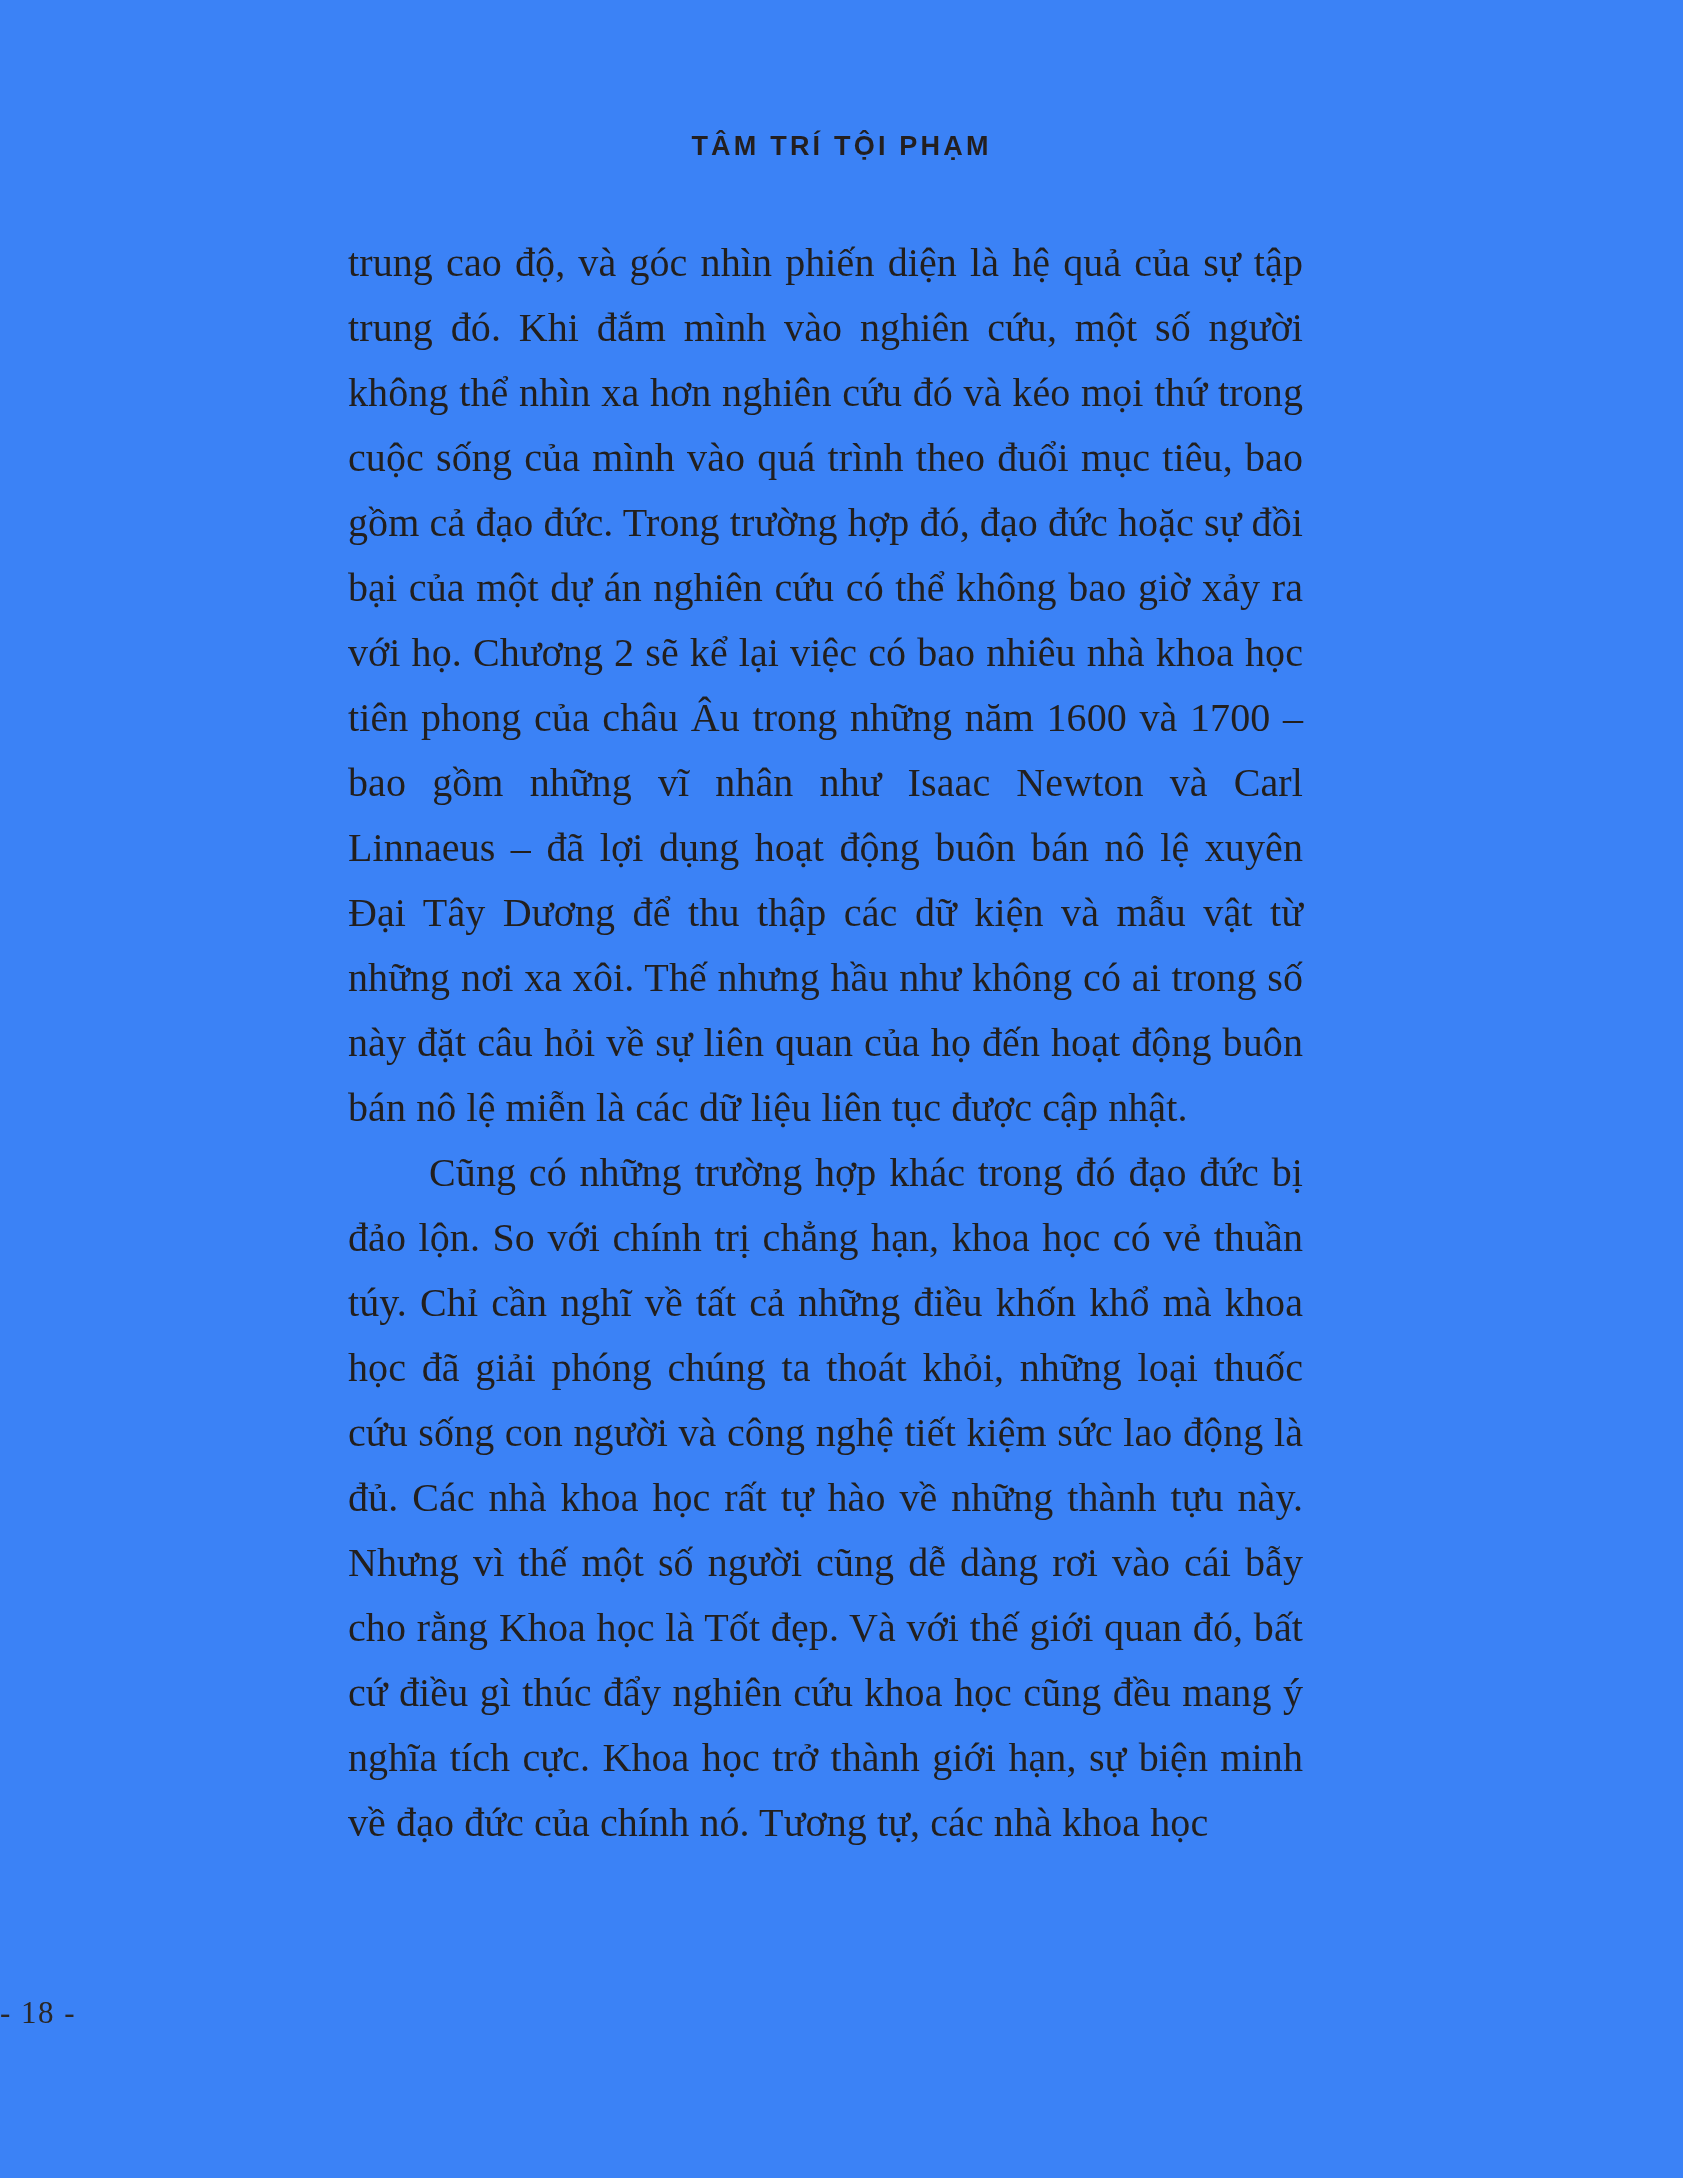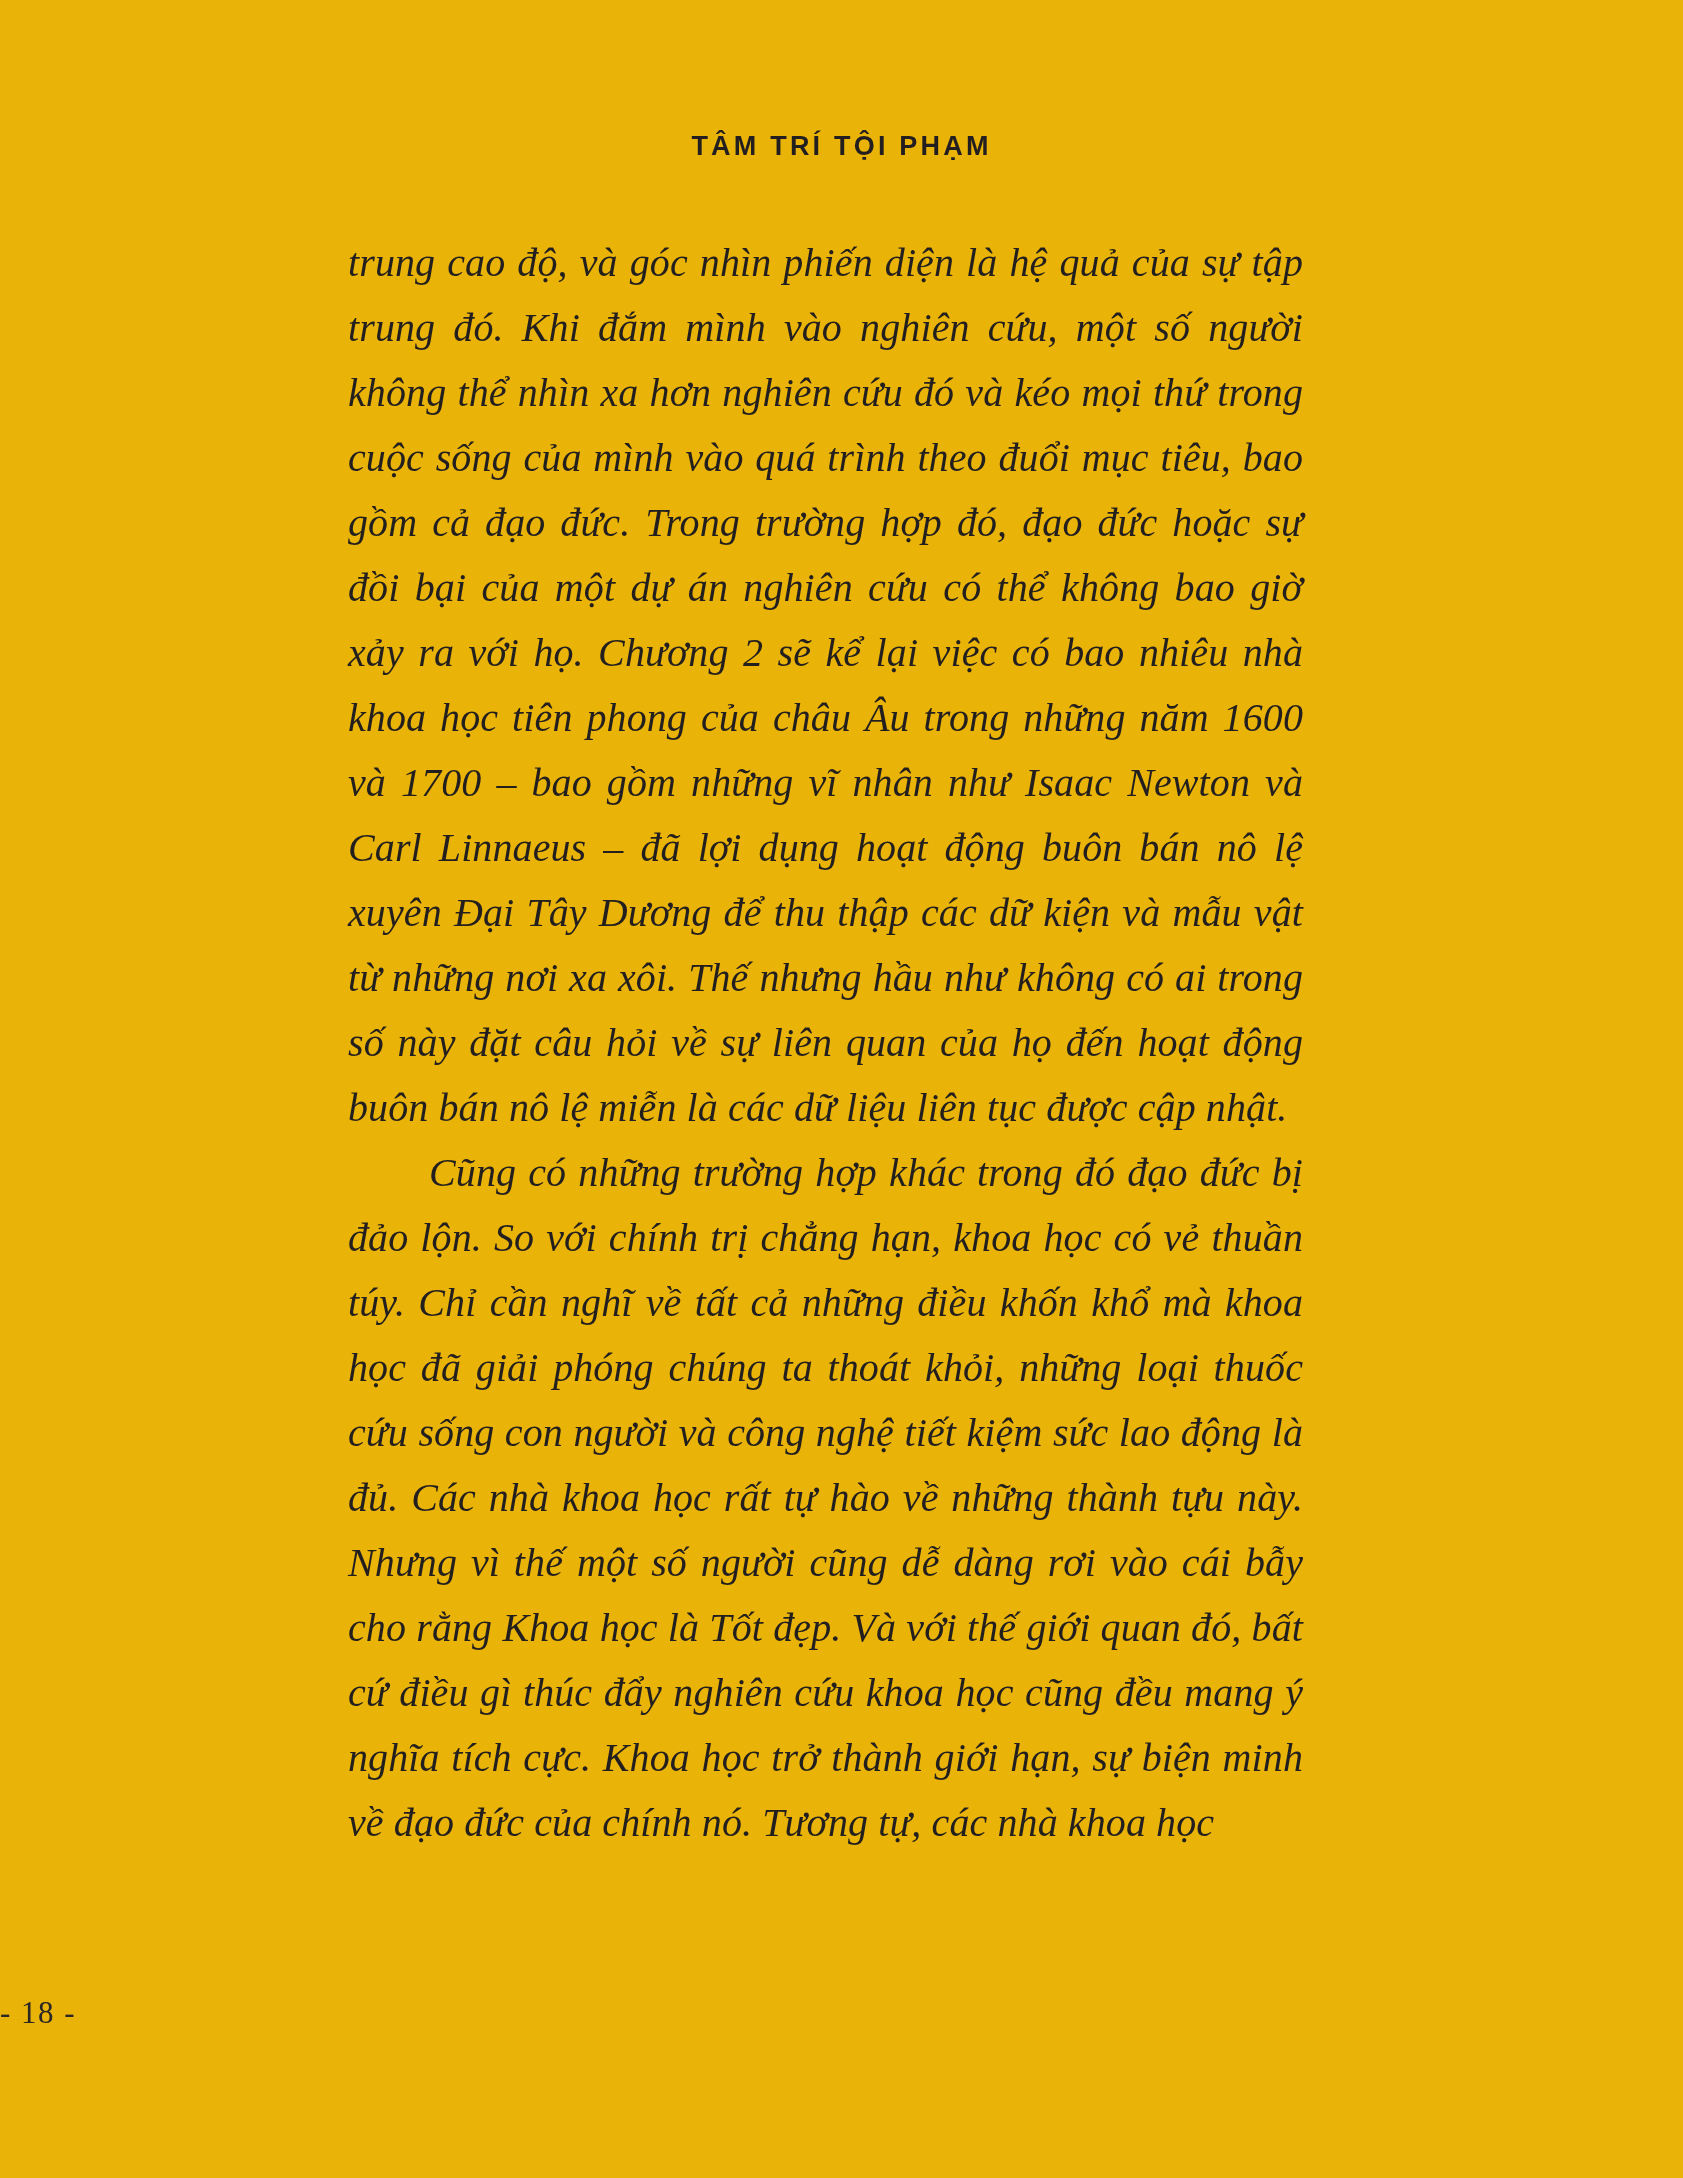--- a/index.html
+++ b/index.html
@@ -11,21 +11,21 @@
     width: 1683px;
     height: 2178px;
     position: relative;
     font-family: "Liberation Serif", serif;
     color: #1d1b1a;
     overflow: hidden;
   }
   .page {
     position: absolute;
     inset: 0;
-    background: #eab308;
+    background: #3b82f6;
   }
   .running-head {
     position: absolute;
     top: 131px;
     left: 0;
     right: 0;
     text-align: center;
     font-family: "Liberation Sans", sans-serif;
     font-size: 27px;
     letter-spacing: 3.2px;
@@ -46,21 +46,20 @@
     text-justify: inter-word;
     color: #221f1e;
     letter-spacing: 0.1px;
   }
   p.para.indent {
     text-indent: 81px;
     margin-top: 0px;
   }
   p.para.last-line-natural {
     text-align-last: left;
-    font-style: italic;
   }
   .folio {
     position: absolute;
     bottom: 147px;
     left: 0;
     right: 0;
     text-align: left;
     font-family: "Liberation Serif", serif;
     font-size: 31px;
     letter-spacing: 1.5px;

